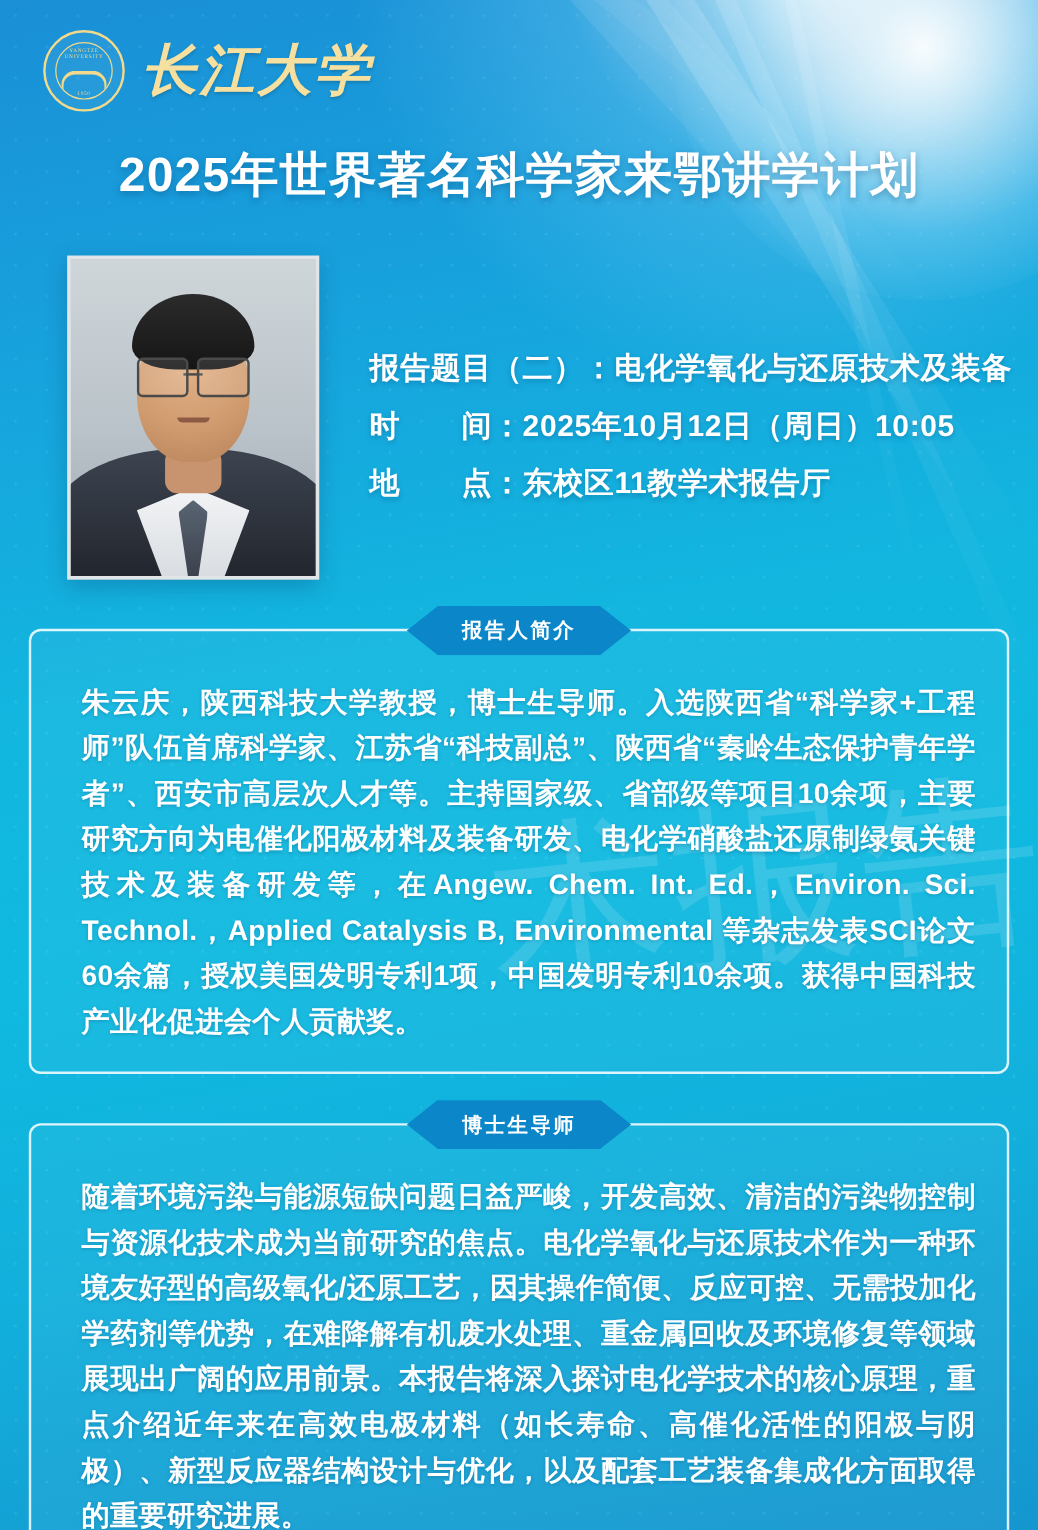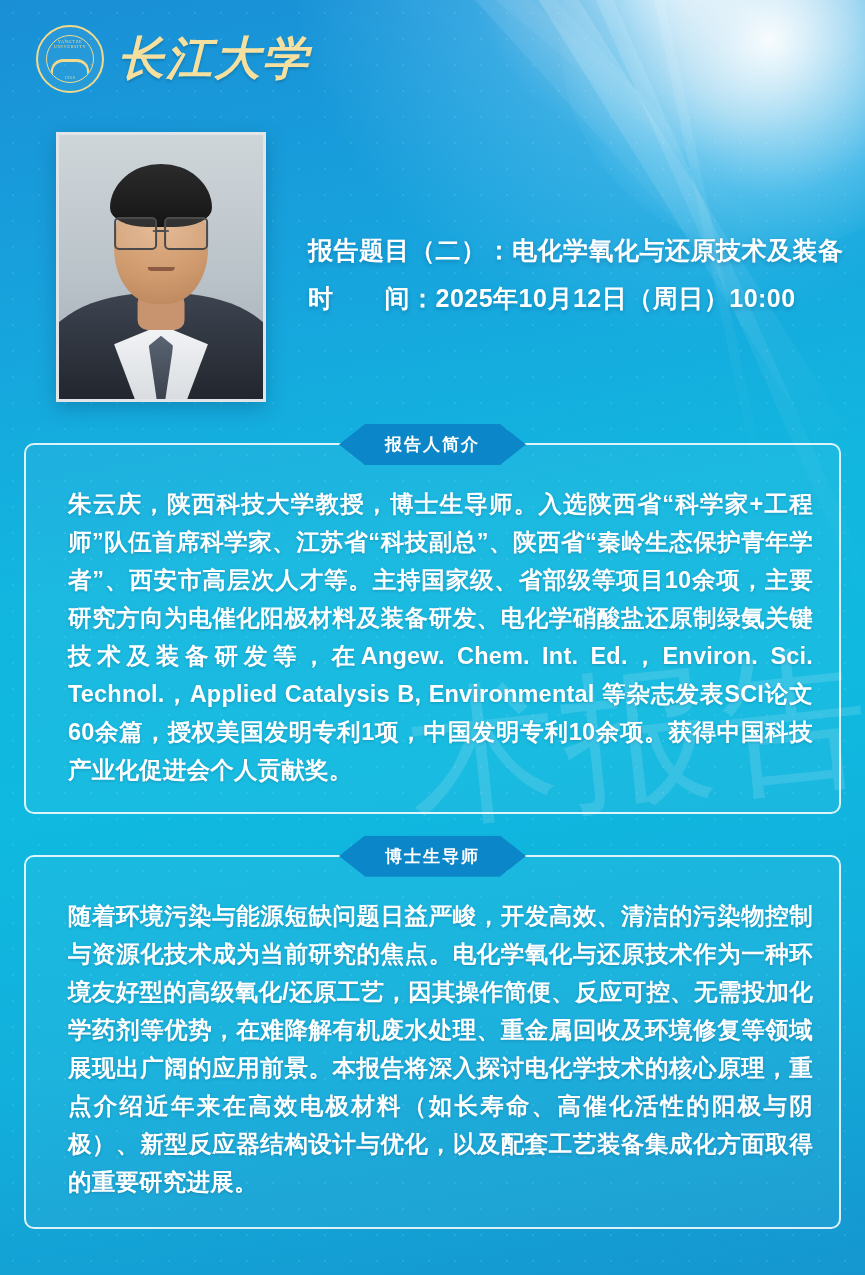--- a/index.html
+++ b/index.html
@@ -279,37 +279,39 @@
     <div class="crest">
       <div class="inner">
         <div class="arc-text">YANGTZE UNIVERSITY</div>
         <div class="bridge"></div>
         <div class="arc-text-b">1950</div>
       </div>
     </div>
     <div class="uni-name">长江大学</div>
   </div>
 
+  <div class="main-title">2025年世界著名科学家来鄂讲学计划</div>
 
   <div class="speaker-block">
     <div class="portrait">
       <div class="p-bg"></div>
       <div class="p-suit"></div>
       <div class="p-shirt"></div>
       <div class="p-tie"></div>
       <div class="p-neck"></div>
       <div class="p-head"></div>
       <div class="p-hair"></div>
       <div class="p-bridge"></div>
       <div class="p-glass"></div>
       <div class="p-mouth"></div>
     </div>
     <div class="info">
       <div class="info-line">报告题目（二）：电化学氧化与还原技术及装备</div>
-      <div class="info-line">时　　间：2025年10月12日（周日）10:00</div>
+      <div class="info-line">时　　间：2025年10月12日（周日）10:05</div>
+      <div class="info-line">地　　点：东校区11教学术报告厅</div>
     </div>
   </div>
 
   <div class="section">
     <div class="ribbon-wrap">
       <div class="ribbon">报告人简介</div>
     </div>
     <div class="card">
       <p>朱云庆，陕西科技大学教授，博士生导师。入选陕西省“科学家+工程师”队伍首席科学家、江苏省“科技副总”、陕西省“秦岭生态保护青年学者”、西安市高层次人才等。主持国家级、省部级等项目10余项，主要研究方向为电催化阳极材料及装备研发、电化学硝酸盐还原制绿氨关键技术及装备研发等，在Angew. Chem. Int. Ed.，Environ. Sci. Technol.，Applied Catalysis B, Environmental 等杂志发表SCI论文60余篇，授权美国发明专利1项，中国发明专利10余项。获得中国科技产业化促进会个人贡献奖。</p>
     </div>

